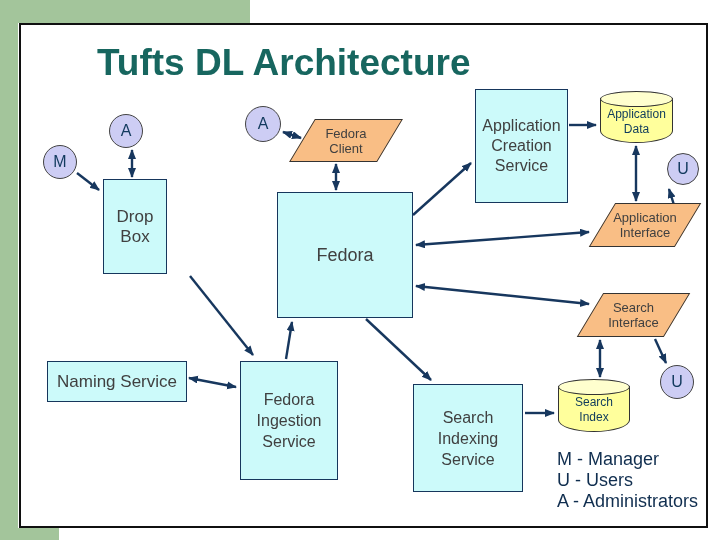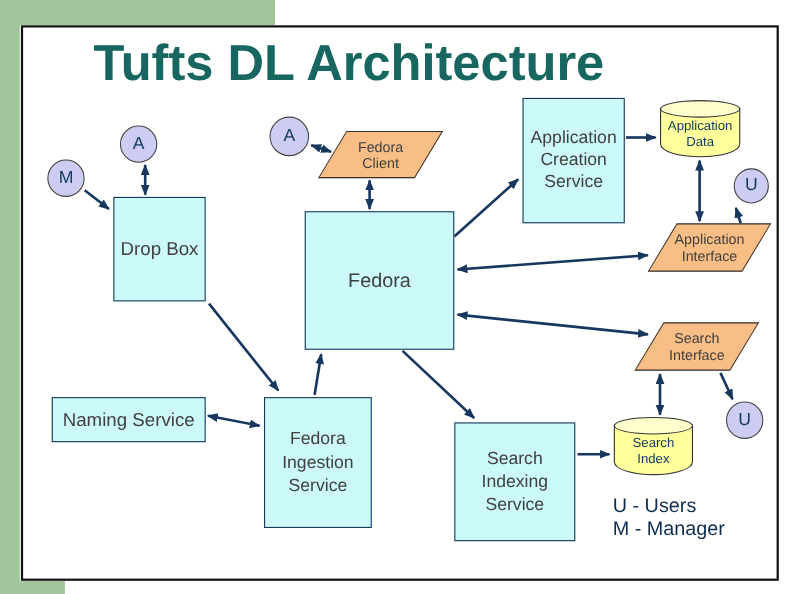--- a/index.html
+++ b/index.html
@@ -11,22 +11,22 @@
   .green { position:absolute; background:var(--accent-green); }
   .green-top    { left:0; top:0;    width:250px; height:23px; }
   .green-left   { left:0; top:0;    width:18px;  height:540px; }
   .green-bottom { left:0; top:528px; width:59px; height:12px; }
   
   .slide {
     position:absolute; left:19px; top:23px; width:689px; height:505px;
     background:#ffffff; border:2px solid #101010; box-sizing:border-box; z-index:1;
   }
   .slide-title {
-    position:absolute; left:85px; top:30px; z-index:3; margin:0;
-    font-size:46px; font-weight:bold; color:var(--title-teal); letter-spacing:0px;
+    position:absolute; left:85px; top:30px; z-index:3; margin:12px;
+    font-size:37px; font-weight:bold; color:var(--title-teal); letter-spacing:0px;
     white-space:nowrap;
   }
   
   .connectors { position:absolute; left:0; top:0; width:720px; height:540px; z-index:2; }
   .arrow { stroke:var(--line-navy); stroke-width:2.4; fill:none; }
   .ah { fill:var(--line-navy); }
   
   .node {
     position:absolute; z-index:3; display:flex; align-items:center; justify-content:center;
     text-align:center; color:#404040; box-sizing:border-box;
@@ -101,21 +101,21 @@
     <line class="arrow" x1="416" y1="286" x2="589" y2="304" marker-start="url(#ahr)" marker-end="url(#ah)"></line>
     <line class="arrow" x1="655" y1="339" x2="666" y2="363" marker-end="url(#ah)"></line>
     <line class="arrow" x1="600" y1="340" x2="600" y2="377" marker-start="url(#ahr)" marker-end="url(#ah)"></line>
     <line class="arrow" x1="525" y1="413" x2="554" y2="413" marker-end="url(#ah)"></line>
     <line class="arrow" x1="366" y1="319" x2="431" y2="380" marker-end="url(#ah)"></line>
     <line class="arrow" x1="190" y1="276" x2="253" y2="355" marker-end="url(#ah)"></line>
     <line class="arrow" x1="286" y1="359" x2="292" y2="322" marker-end="url(#ah)"></line>
     <line class="arrow" x1="189" y1="378" x2="236" y2="387" marker-start="url(#ahr)" marker-end="url(#ah)"></line>
   </svg>
 
-  <div class="node rectnode" style="left:103px;top:179px;width:84px;height:95px;font-size:17px;">
+  <div class="node rectnode" style="left:103px;top:179px;width:64px;height:95px;font-size:17px;">
     <span>Drop Box</span>
   </div>
   <div class="node rectnode" style="left:277px;top:192px;width:136px;height:126px;font-size:18px;">
     <span>Fedora</span>
   </div>
   <div class="node rectnode" style="left:475px;top:89px;width:93px;height:114px;font-size:16px;line-height:20px;">
     <span>Application
 Creation
 Service</span>
   </div>
@@ -172,17 +172,18 @@
     <span>A</span>
   </div>
   <div class="actor" style="left:667px;top:153px;width:32px;height:32px;">
     <span>U</span>
   </div>
   <div class="actor" style="left:660px;top:365px;width:34px;height:34px;">
     <span>U</span>
   </div>
 
   <div class="legend">
+    <div>M - Manager</div>
     <div>U - Users</div>
-    <div>M - Manager</div>
+    <div>A - Administrators</div>
   </div>
 
 </div>
 
 </body></html>

